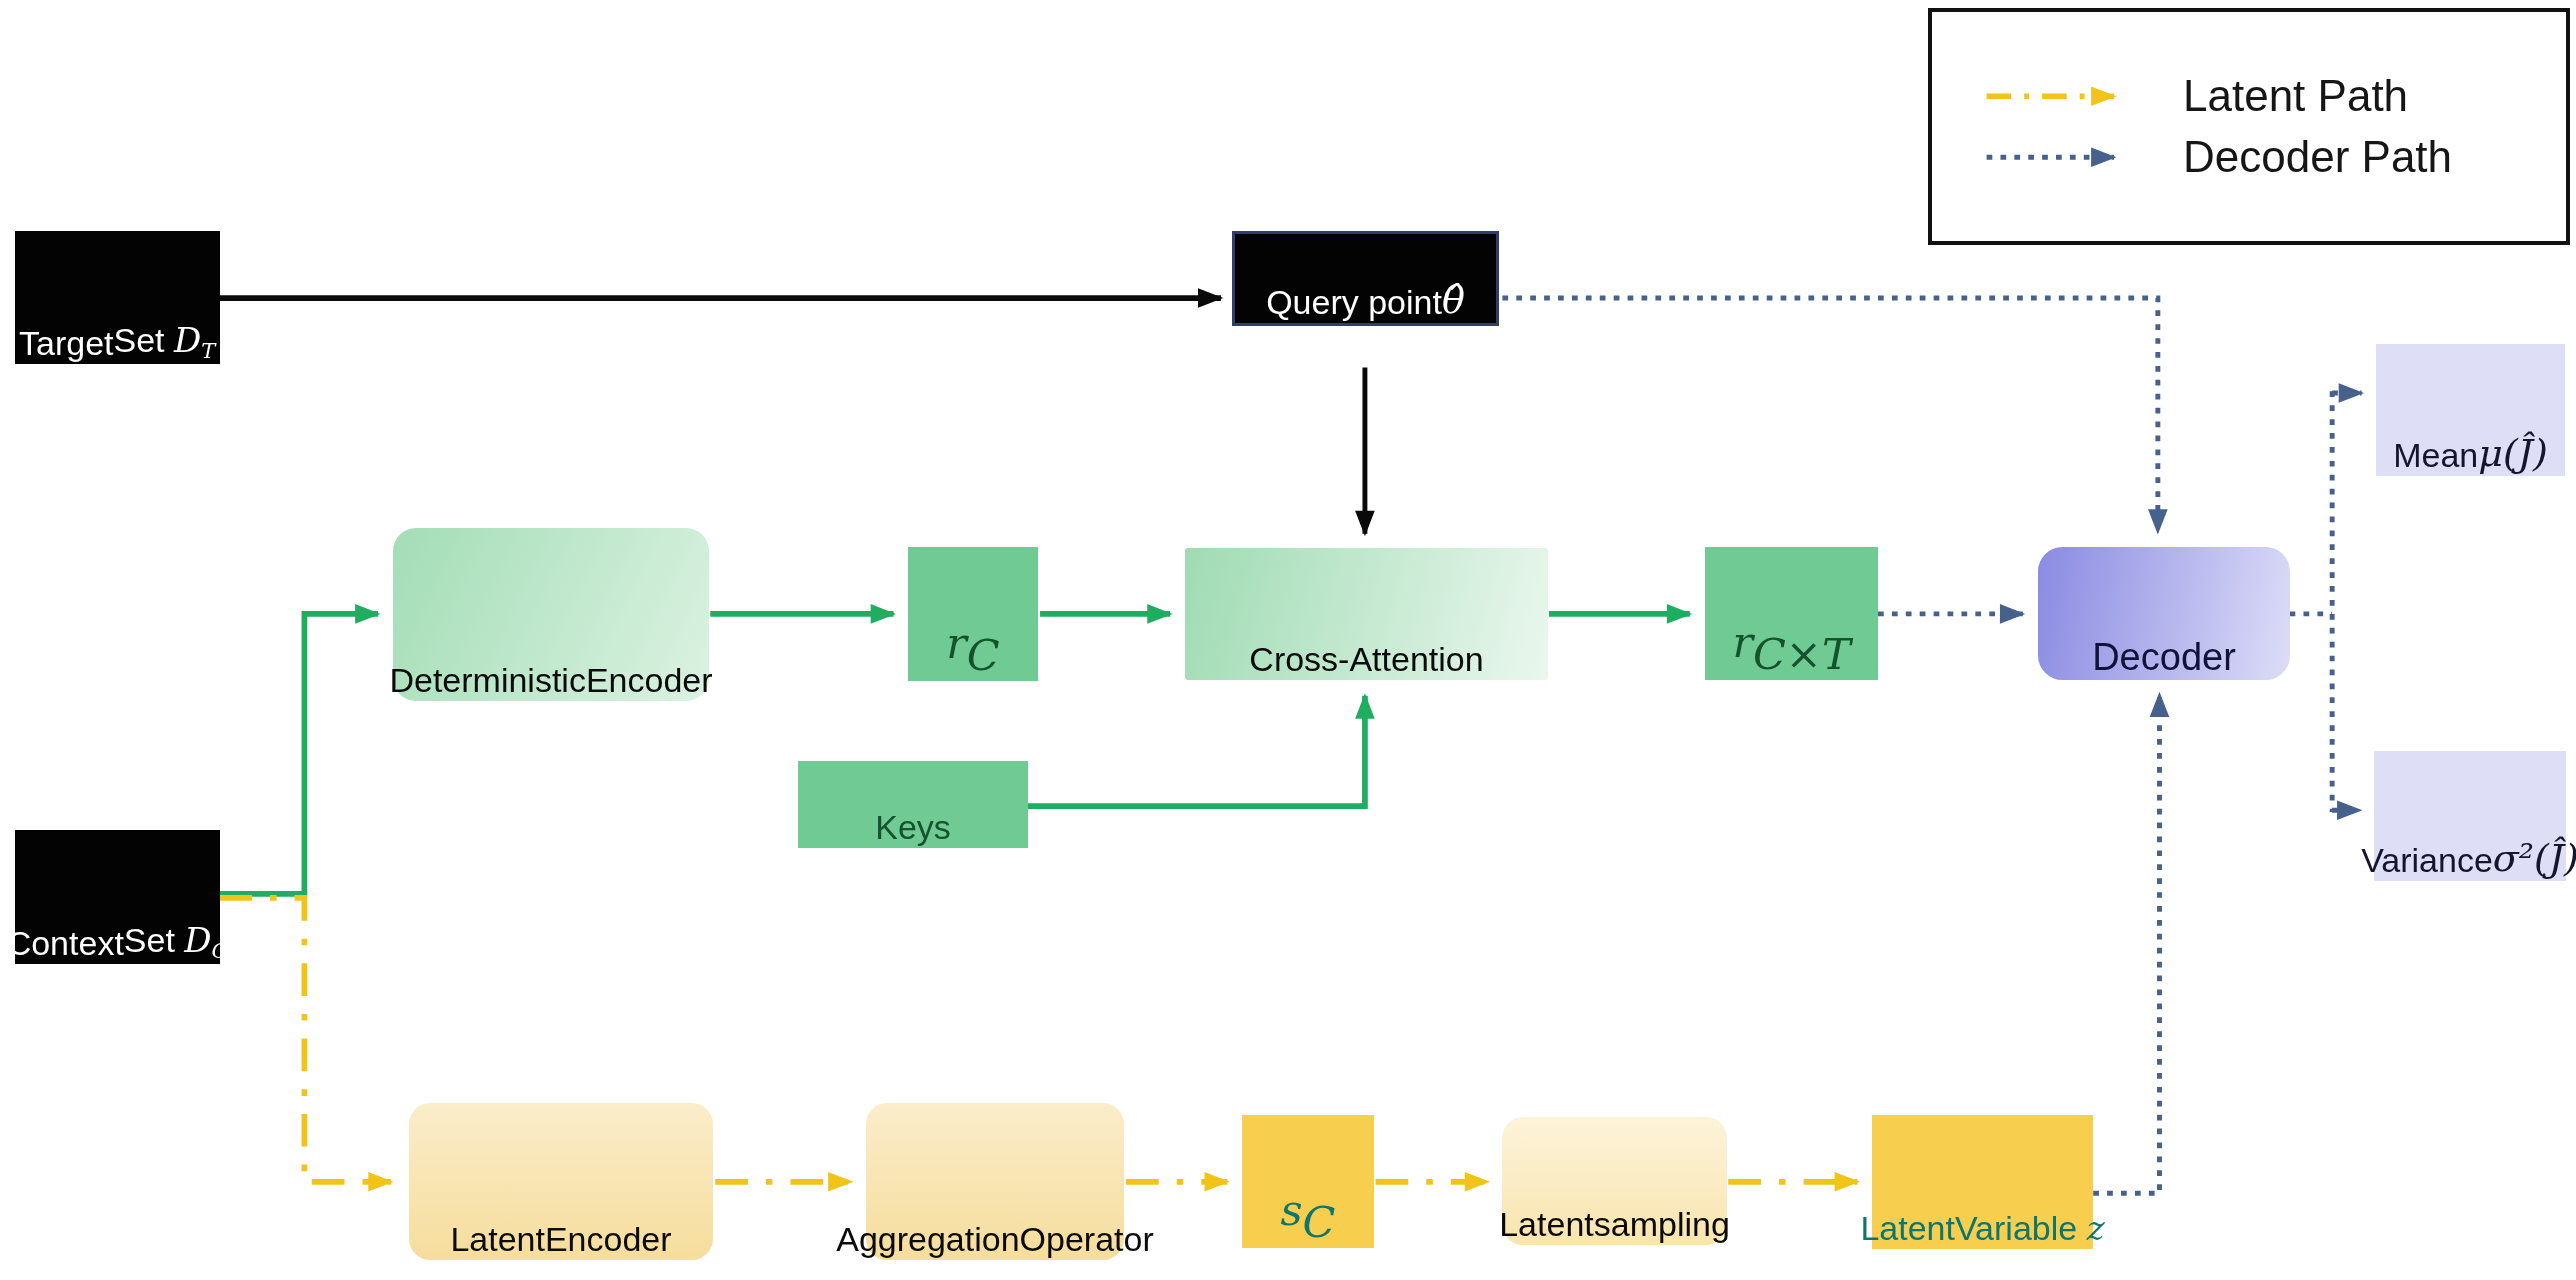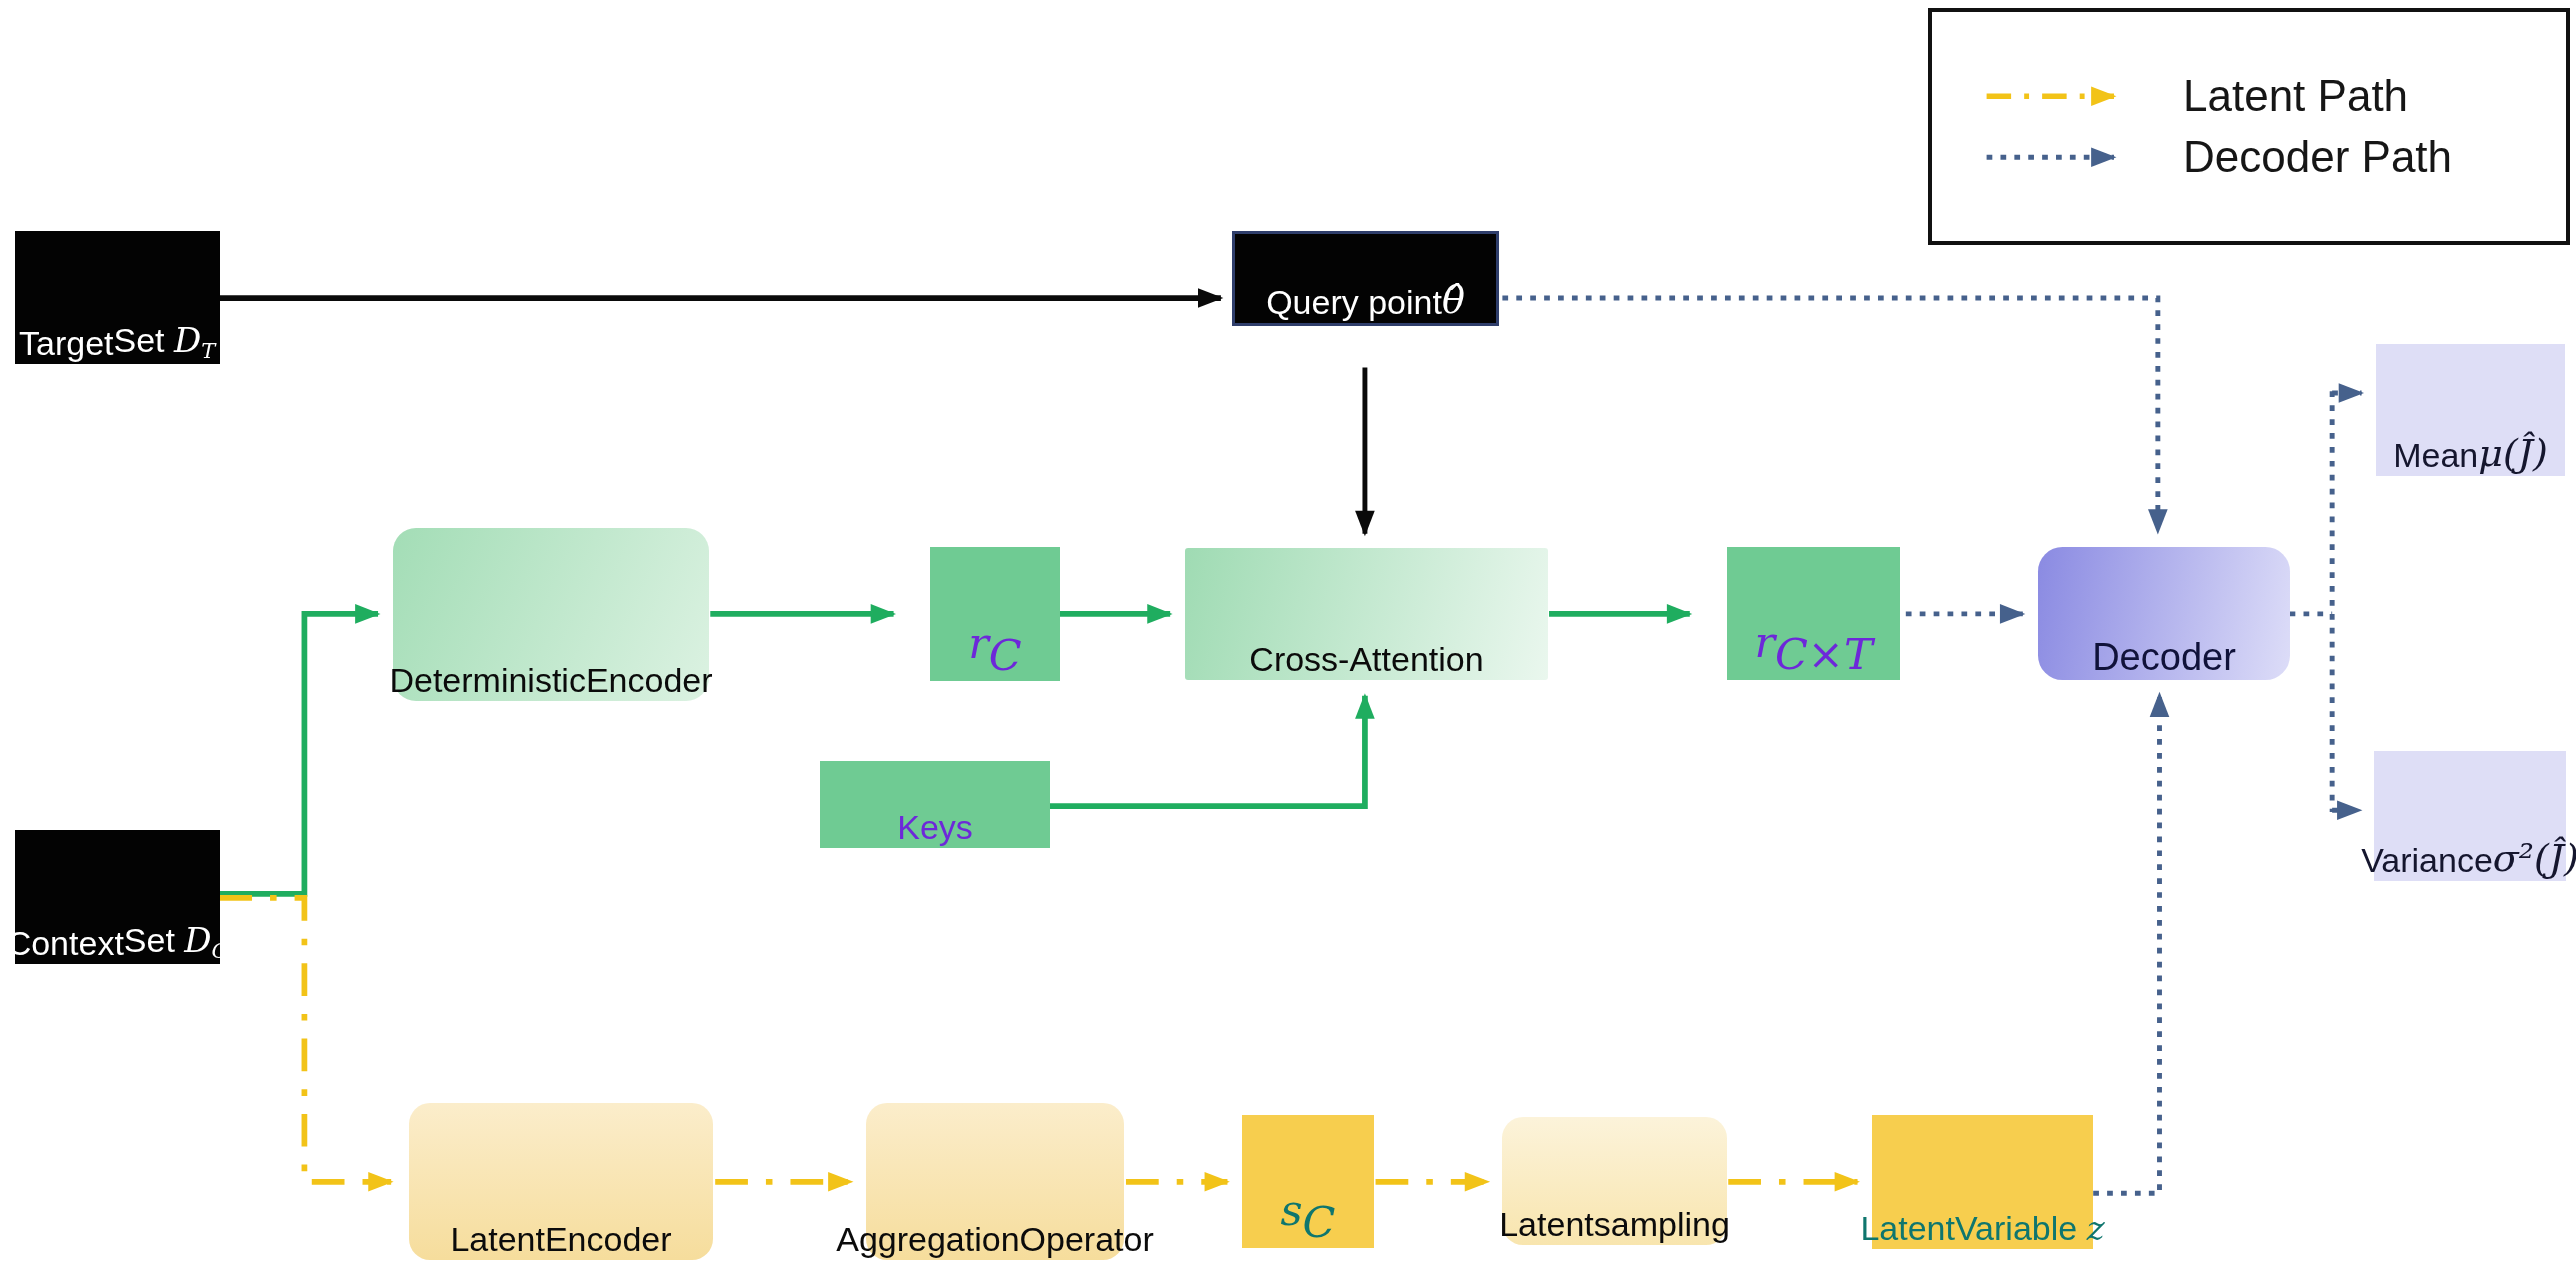--- a/index.html
+++ b/index.html
@@ -24,21 +24,21 @@
         justify-content:center;text-align:center;line-height:1.22;}
   .node .l1,.node .l2{white-space:nowrap;}
 
   .black-box{background:var(--p-box_black);color:#ffffff;font-size:34px;}
   .query-box{border:3.3px solid var(--p-query_border);}
 
   .green-grad{background:linear-gradient(105deg,var(--p-green_grad_a) 0%,var(--p-green_grad_b) 100%);
               border-radius:3px;color:#0b0b0b;font-size:34px;}
   .det-grad{background:linear-gradient(115deg,var(--p-det_grad_a) 0%,var(--p-det_grad_b) 100%);
               border-radius:23px;color:#0b0b0b;font-size:34px;}
-  .green-solid{background:var(--p-green_solid);color:#6d28d9;font-size:34px;margin-left:22px;}
+  .green-solid{background:var(--p-green_solid);color:#14532d;font-size:34px;}
   .decoder-grad{background:linear-gradient(100deg,var(--p-decoder_grad_a) 0%,var(--p-decoder_grad_b) 100%);
               border-radius:24.5px;color:var(--p-decoder_text);font-size:38px;}
   .lavender{background:var(--p-lavender);color:#15162e;font-size:34px;}
   .yellow-solid{background:var(--p-yellow_solid);color:#0f766e;font-size:34px;}
   .cream-grad{background:linear-gradient(180deg,var(--p-cream_a) 0%,var(--p-cream_b) 100%);
               border-radius:21px;color:#0b0b0b;font-size:34px;}
   .sampling-grad{background:linear-gradient(180deg,var(--p-sampling_a) 0%,var(--p-sampling_b) 100%);
               border-radius:21px;color:#0b0b0b;font-size:34px;}
 
   

